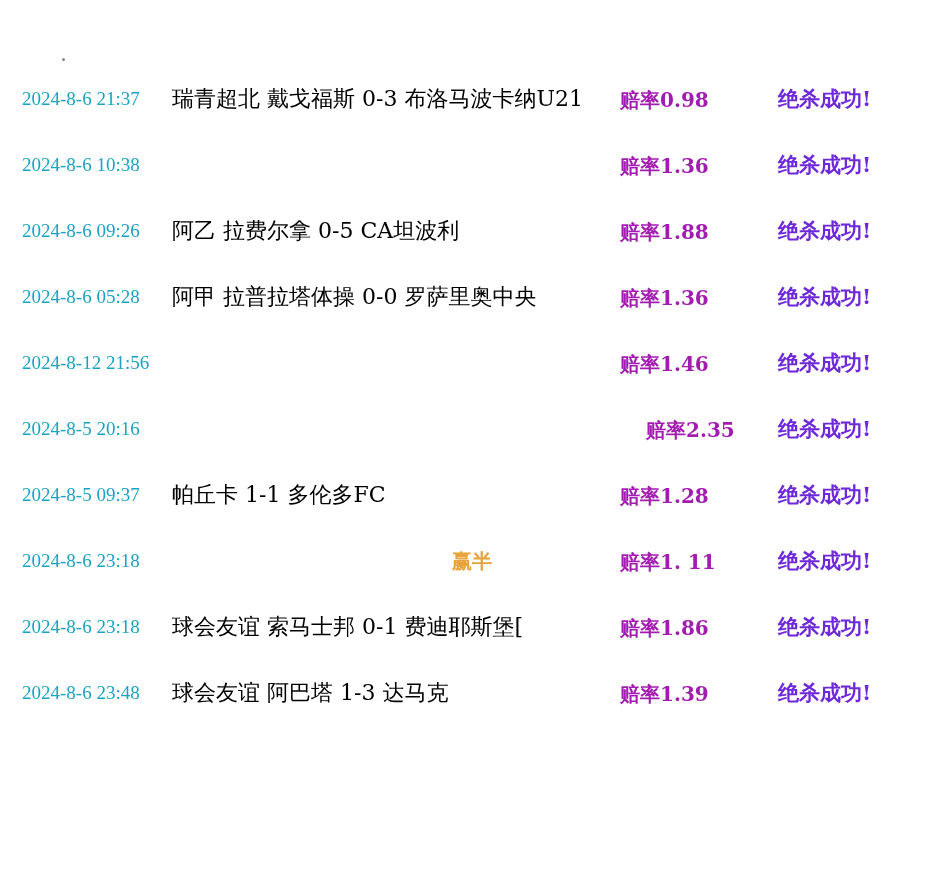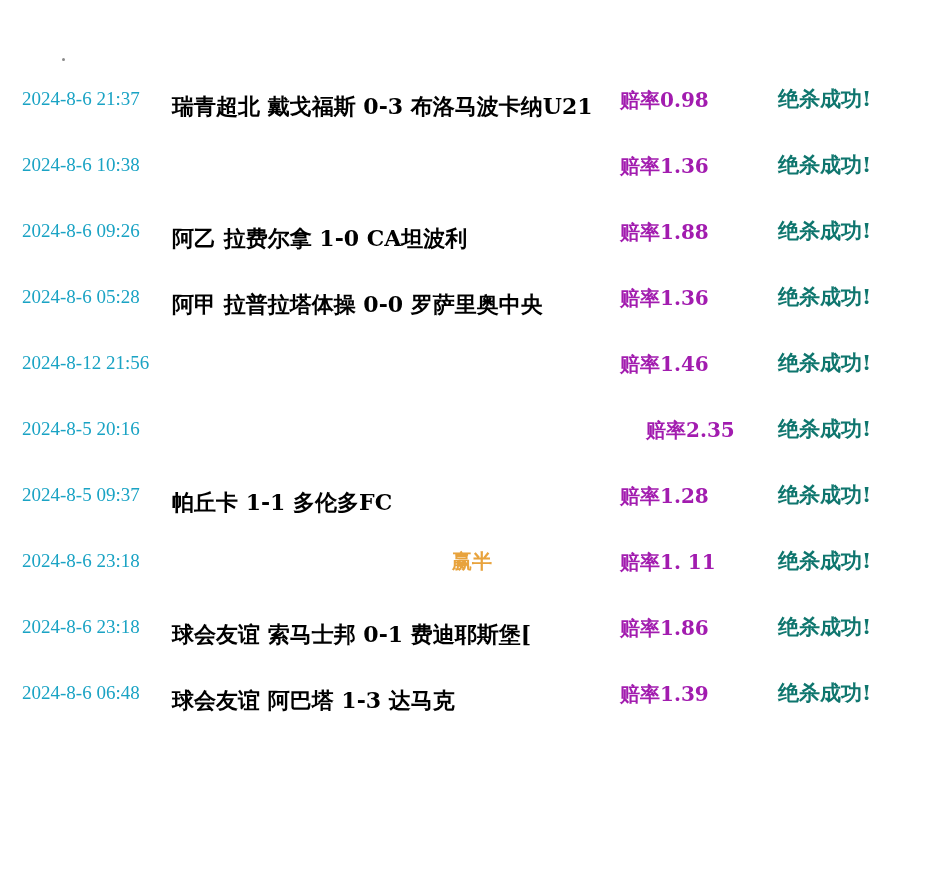--- a/index.html
+++ b/index.html
@@ -50,43 +50,42 @@
     font-size: 19px;
     color: #1aa3c4;
     font-family: "Liberation Serif", "DejaVu Serif", serif;
     letter-spacing: 0px;
   }
   .c-match {
     left: 172px;
     top: 6px;
     font-size: 22px;
     color: #000000;
-    font-weight: bold;
+    font-weight: normal;
     font-family: "DejaVu Serif", "Liberation Serif", serif;
-    margin-top: 8px;
   }
   .c-tag {
     top: 8px;
     font-size: 20px;
     color: #e8a33d;
     font-weight: bold;
     font-family: Liberation Mono, monospace;
   }
   .c-odds {
     top: 9px;
     font-size: 20px;
     color: #a21caf;
     font-weight: bold;
     font-family: "DejaVu Serif", "Liberation Serif", serif;
   }
   .c-result {
     left: 778px;
     top: 7px;
     font-size: 21px;
-    color: #0f766e;
+    color: #6d28d9;
     font-weight: bold;
     font-family: "DejaVu Serif", "Liberation Serif", serif;
   }
 </style>
 </head>
 <body>
 
 <div class="page">
   <div class="top-dot"></div>
   <div class="list">
@@ -101,21 +100,21 @@
 
     <div class="row">
       <div class="cell c-time">2024-8-6 10:38</div>
       <div class="cell c-tag" style="left:452px"></div>
       <div class="cell c-odds" style="left:620px">赔率1.36</div>
       <div class="cell c-result">绝杀成功!</div>
     </div>
 
     <div class="row">
       <div class="cell c-time">2024-8-6 09:26</div>
-      <div class="cell c-match">阿乙 拉费尔拿 1-0 CA坦波利</div>
+      <div class="cell c-match">阿乙 拉费尔拿 0-5 CA坦波利</div>
       <div class="cell c-tag" style="left:452px"></div>
       <div class="cell c-odds" style="left:620px">赔率1.88</div>
       <div class="cell c-result">绝杀成功!</div>
     </div>
 
     <div class="row">
       <div class="cell c-time">2024-8-6 05:28</div>
       <div class="cell c-match">阿甲 拉普拉塔体操 0-0 罗萨里奥中央</div>
       <div class="cell c-tag" style="left:452px"></div>
       <div class="cell c-odds" style="left:620px">赔率1.36</div>
@@ -153,21 +152,21 @@
 
     <div class="row">
       <div class="cell c-time">2024-8-6 23:18</div>
       <div class="cell c-match">球会友谊  索马士邦  0-1   费迪耶斯堡[</div>
       <div class="cell c-tag" style="left:452px"></div>
       <div class="cell c-odds" style="left:620px">赔率1.86</div>
       <div class="cell c-result">绝杀成功!</div>
     </div>
 
     <div class="row">
-      <div class="cell c-time">2024-8-6 06:48</div>
+      <div class="cell c-time">2024-8-6 23:48</div>
       <div class="cell c-match">球会友谊   阿巴塔    1-3   达马克</div>
       <div class="cell c-tag" style="left:452px"></div>
       <div class="cell c-odds" style="left:620px">赔率1.39</div>
       <div class="cell c-result">绝杀成功!</div>
     </div>
 
   </div>
 </div>
 
 </body></html>

